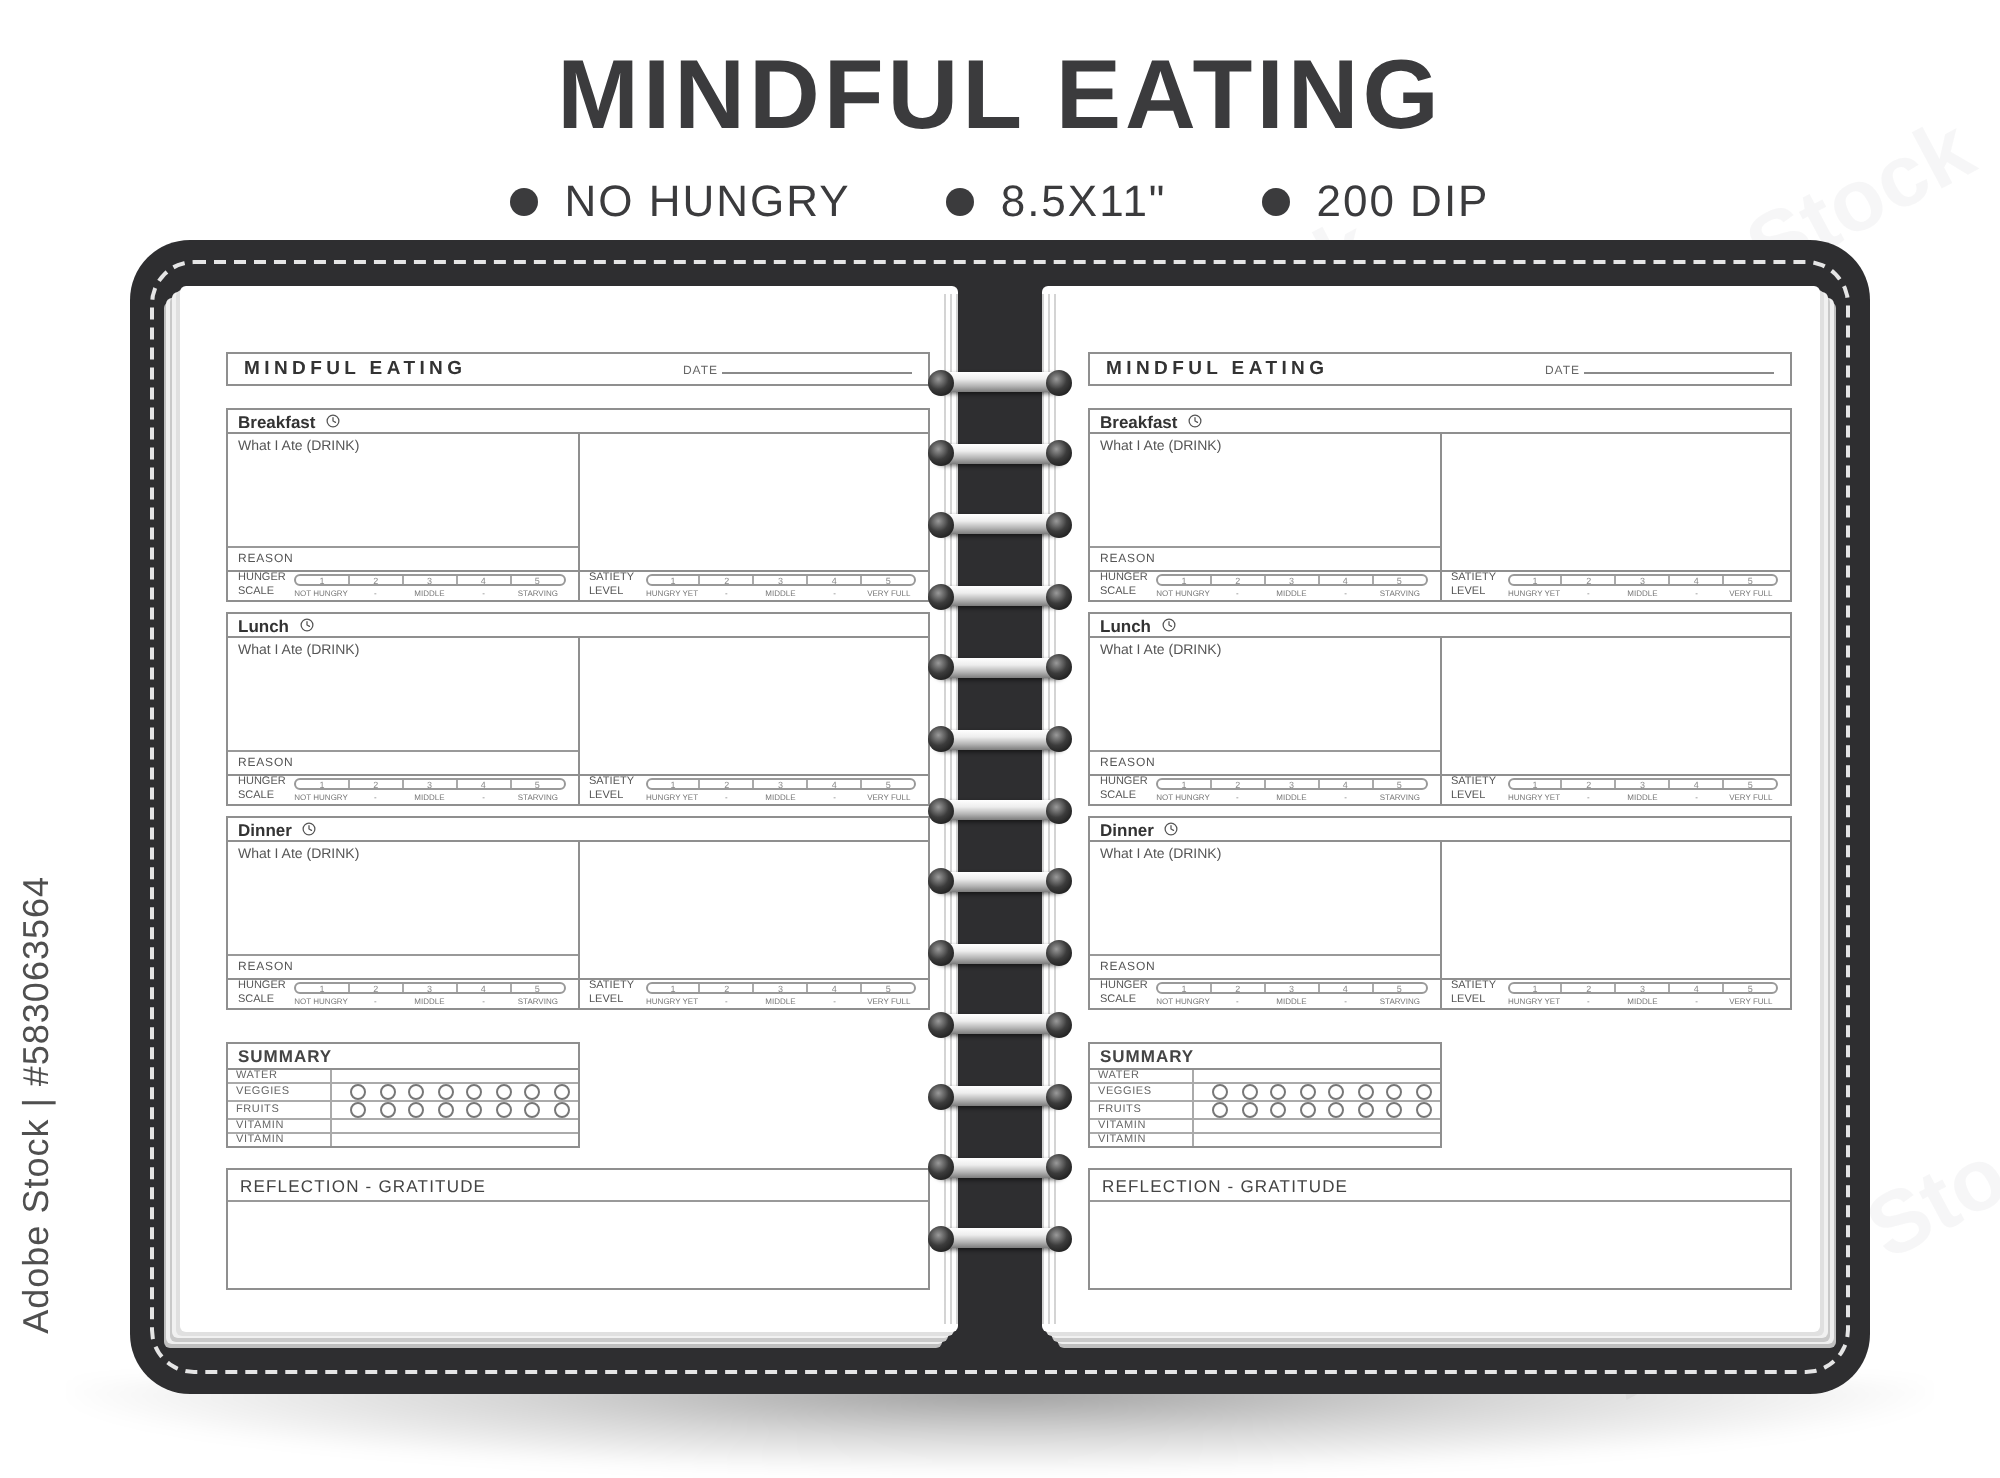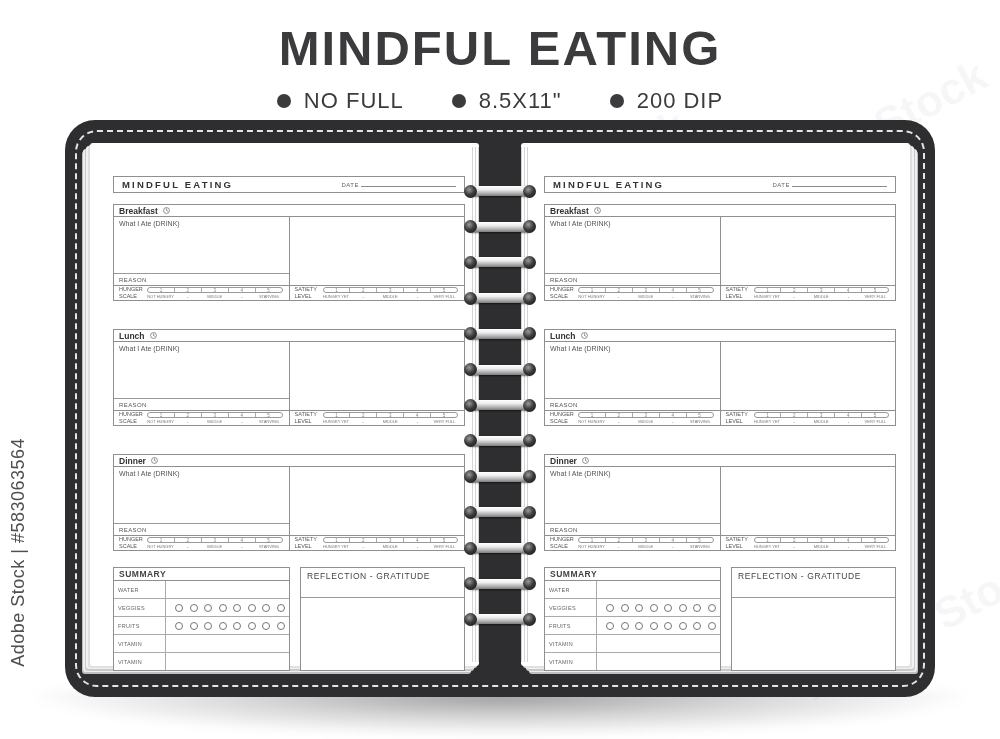--- a/index.html
+++ b/index.html
@@ -48,70 +48,70 @@
   .ring::before,.ring::after{content:"";position:absolute;top:-1.5px;width:13px;height:13px;border-radius:50%;
       background:radial-gradient(circle at 40% 35%, #9a9a9a 0%, #3c3c3c 45%, #0e0e0e 100%);}
   .ring::before{left:-3px;} .ring::after{right:-3px;}
   
   .ptitle-box{height:17px;border:1px solid var(--line);display:flex;align-items:center;
       justify-content:space-between;padding:0 8px;}
   .ptitle{font-size:9.5px;font-weight:bold;letter-spacing:2.2px;color:#333;}
   .date-wrap{display:flex;align-items:baseline;gap:2px;}
   .date-label{font-size:6px;color:#666;letter-spacing:.5px;}
   .date-line{display:inline-block;width:95px;height:6px;border-bottom:1px solid #8a8a8a;}
-  .meal{border:1px solid var(--line);margin-top:28px;background:#fff;}
+  .meal{border:1px solid var(--line);margin-top:5px;background:#fff;}
   .meals > .meal:first-child{margin-top:11px;}
   .meal-head{height:12px;display:flex;align-items:center;gap:5px;padding-left:5px;border-bottom:1px solid var(--line);}
   .meal-title{font-weight:bold;font-size:8.5px;color:#333;text-align:right;}
   .clock{width:7px;height:7px;flex:none;}
   .meal-body{display:flex;height:68px;}
   .meal-left{width:50.3%;border-right:1px solid var(--line);display:flex;flex-direction:column;}
   .what{padding:3px 0 0 5px;font-size:7px;color:#555;}
   .reason{margin-top:auto;border-top:1px solid #999;height:12px;line-height:12px;padding-left:5px;
       font-size:6px;color:#555;letter-spacing:.4px;}
   .meal-right{flex:1;}
   .scales{display:flex;border-top:1px solid var(--line);height:15px;}
   .scale-half{flex:1;display:flex;align-items:center;padding:1px 6px 1px 5px;min-width:0;}
   .scale-half:first-child{border-right:1px solid var(--line);}
   .scale-label{width:28px;flex:none;display:flex;flex-direction:column;font-size:5.5px;line-height:1.2;color:#555;}
   .scale-widget{flex:1;min-width:0;}
   .pill{display:flex;border:1px solid #999;border-radius:5px;height:6px;overflow:hidden;}
   .cell{flex:1;font-size:4.5px;line-height:6px;text-align:center;color:#888;border-right:1px solid #aaa;}
   .cell:last-child{border-right:none;}
   .caps{display:flex;margin-top:1px;}
   .cap{flex:1;text-align:center;font-size:4px;color:#777;white-space:nowrap;}
-  .bottom-row{display:flex;margin-top:16px;gap:10px;height:104px;}
+  .bottom-row{display:flex;margin-top:16px;gap:10px;height:124px;flex-direction:column;}
   .summary{width:177px;border:1px solid var(--line);display:flex;flex-direction:column;background:#fff;}
   .summary-title{height:13px;line-height:13px;flex:none;border-bottom:1px solid var(--line);
       font-size:8.5px;font-weight:600;letter-spacing:.5px;color:#444;padding-left:5px;}
   .sum-rows{flex:1;display:flex;flex-direction:column;}
   .sum-row{flex:1;display:flex;border-bottom:1px solid #aaa;}
   .sum-row:last-child{border-bottom:none;}
   .sum-label{width:52px;flex:none;border-right:1px solid #aaa;font-size:5.5px;color:#666;
       display:flex;align-items:center;padding-left:4px;letter-spacing:.3px;}
   .sum-val{flex:1;display:flex;align-items:center;gap:6.5px;padding-left:9px;}
   .circle{width:8px;height:8px;border:1px solid #777;border-radius:50%;flex:none;}
   .reflection{flex:1;border:1px solid var(--line);background:#fff;}
-  .reflection-title{font-size:8.5px;color:#444;letter-spacing:.6px;padding:3px 6px 16px;border-bottom:1px solid #999;}
+  .reflection-title{font-size:8.5px;color:#444;letter-spacing:.6px;padding:3px 6px 2px;border-bottom:1px solid #999;}
 </style>
 </head>
 <body>
 
 <div class="wm" style="left:120px;top:230px">Adobe Stock</div>
 <div class="wm" style="left:430px;top:160px">Adobe Stock</div>
 <div class="wm" style="left:730px;top:110px">Adobe Stock</div>
 <div class="wm" style="left:230px;top:520px">Adobe Stock</div>
 <div class="wm" style="left:570px;top:430px">Adobe Stock</div>
 <div class="wm" style="left:790px;top:600px">Adobe Stock</div>
 
 <h1 class="main-title">MINDFUL EATING</h1>
 <div class="bullet-row">
   <span class="bullet-item">
     <span class="dot"></span>
-    <span>NO FULL</span>
+    <span>NO HUNGRY</span>
   </span>
   <span class="bullet-item">
     <span class="dot"></span>
     <span>8.5X11"</span>
   </span>
   <span class="bullet-item">
     <span class="dot"></span>
     <span>200 DIP</span>
   </span>
 </div>

